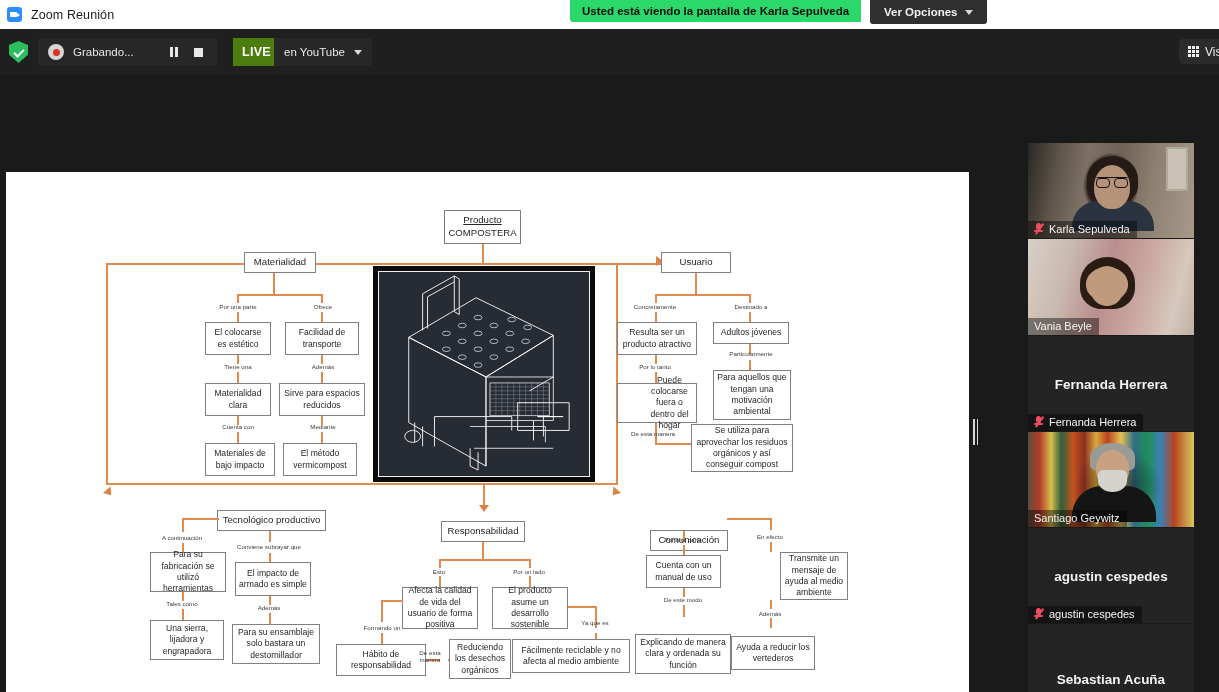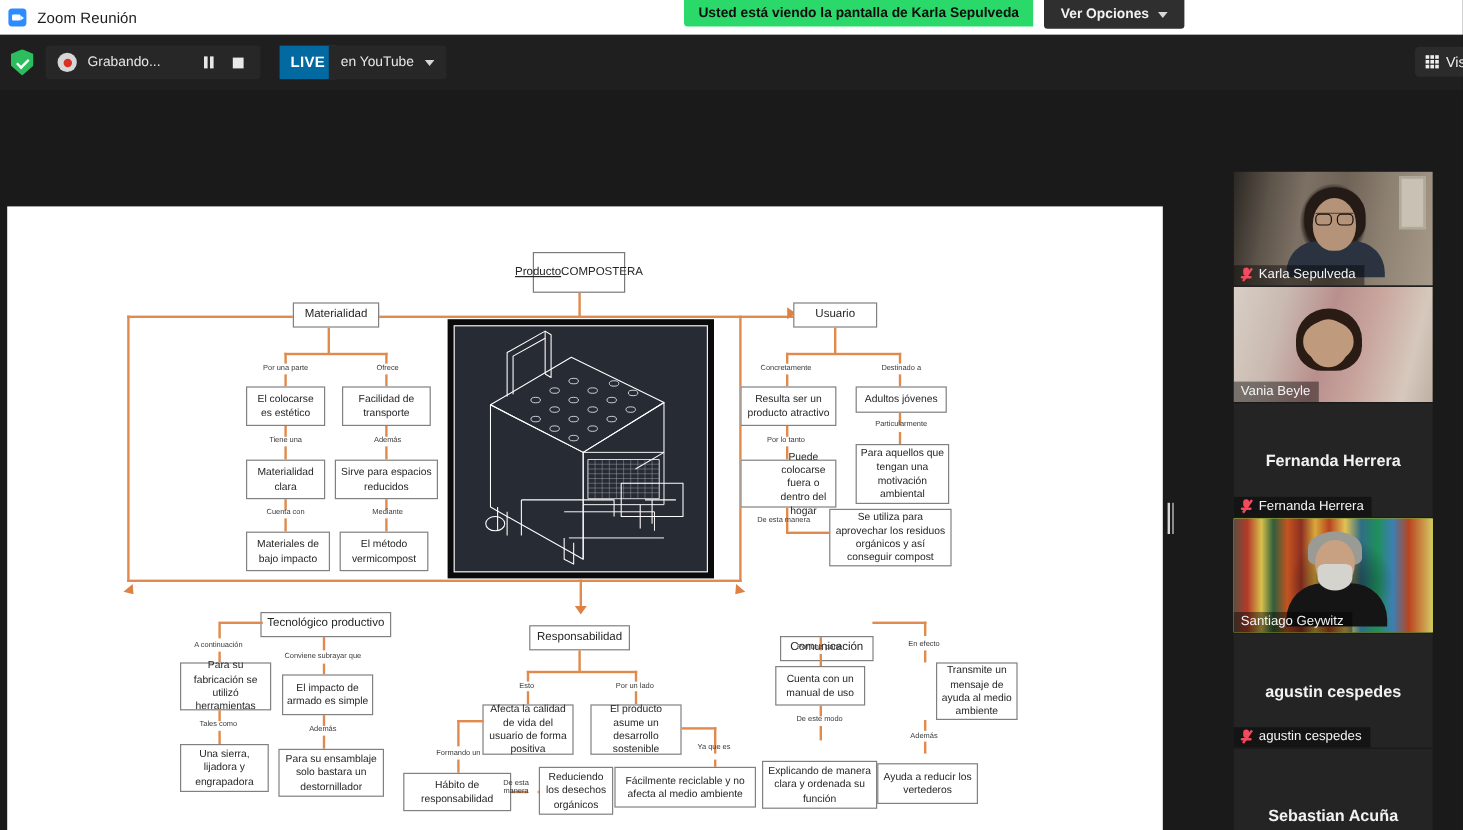--- a/index.html
+++ b/index.html
@@ -83,21 +83,21 @@
     background: #d6d6d6; display: flex; align-items: center; justify-content: center;
     cursor: pointer;
   }
   .rec-dot-wrap i { width: 7px; height: 7px; border-radius: 50%; background: #d93025; display:block; }
   .rec-text { font-size: 11.5px; color: #e6e6e6; padding-right: 36px; }
   .pause-btn { display: flex; gap: 2.5px; margin-right: 16px; cursor: pointer; }
   .pause-btn i { width: 3px; height: 10px; background: #e8e8e8; display: block; }
   .stop-btn { width: 9px; height: 9px; background: #e8e8e8; margin-right: 14px; cursor: pointer; }
   .live-pill {
     position: absolute; left: 233px; top: 38px; height: 28px;
-    background: #0369a1; color: #fff; font-size: 12.5px; font-weight: 700;
+    background: #4d7c0f; color: #fff; font-size: 12.5px; font-weight: 700;
     display: flex; align-items: center; padding: 0 9px; letter-spacing: .3px;
     cursor: pointer;
   }
   .yt-group {
     position: absolute; left: 274px; top: 38px; height: 28px;
     background: #272727; color: #e8e8e8; font-size: 11.5px;
     display: flex; align-items: center; gap: 9px; padding: 0 10px;
     border-top-right-radius: 3px; border-bottom-right-radius: 3px;
     cursor: pointer;
   }
@@ -361,21 +361,21 @@
       <i></i>
       <i></i>
       <i></i>
   </span>
   <span>Vista</span>
 </div>
 
 <div class="slide">
   <div class="diagram">
 
-    <div class="nbox root title-box" style="left:438px; top:38px; width:77px; height:34px; flex-direction:row;">
+    <div class="nbox root title-box" style="left:438px; top:38px; width:77px; height:34px; flex-direction:column;">
       <span class="u">Producto</span>
       <span>COMPOSTERA</span>
     </div>
 
     <div class="ln v" style="left:476px; top:72px; height:20px;"></div>
 
     <div class="ln h" style="left:100px; top:91px; width:556px;"></div>
 
     <div class="ln v" style="left:100px; top:91px; height:0px;"></div>
     <div class="arw left" style="left:303px; top:84px;"></div>

